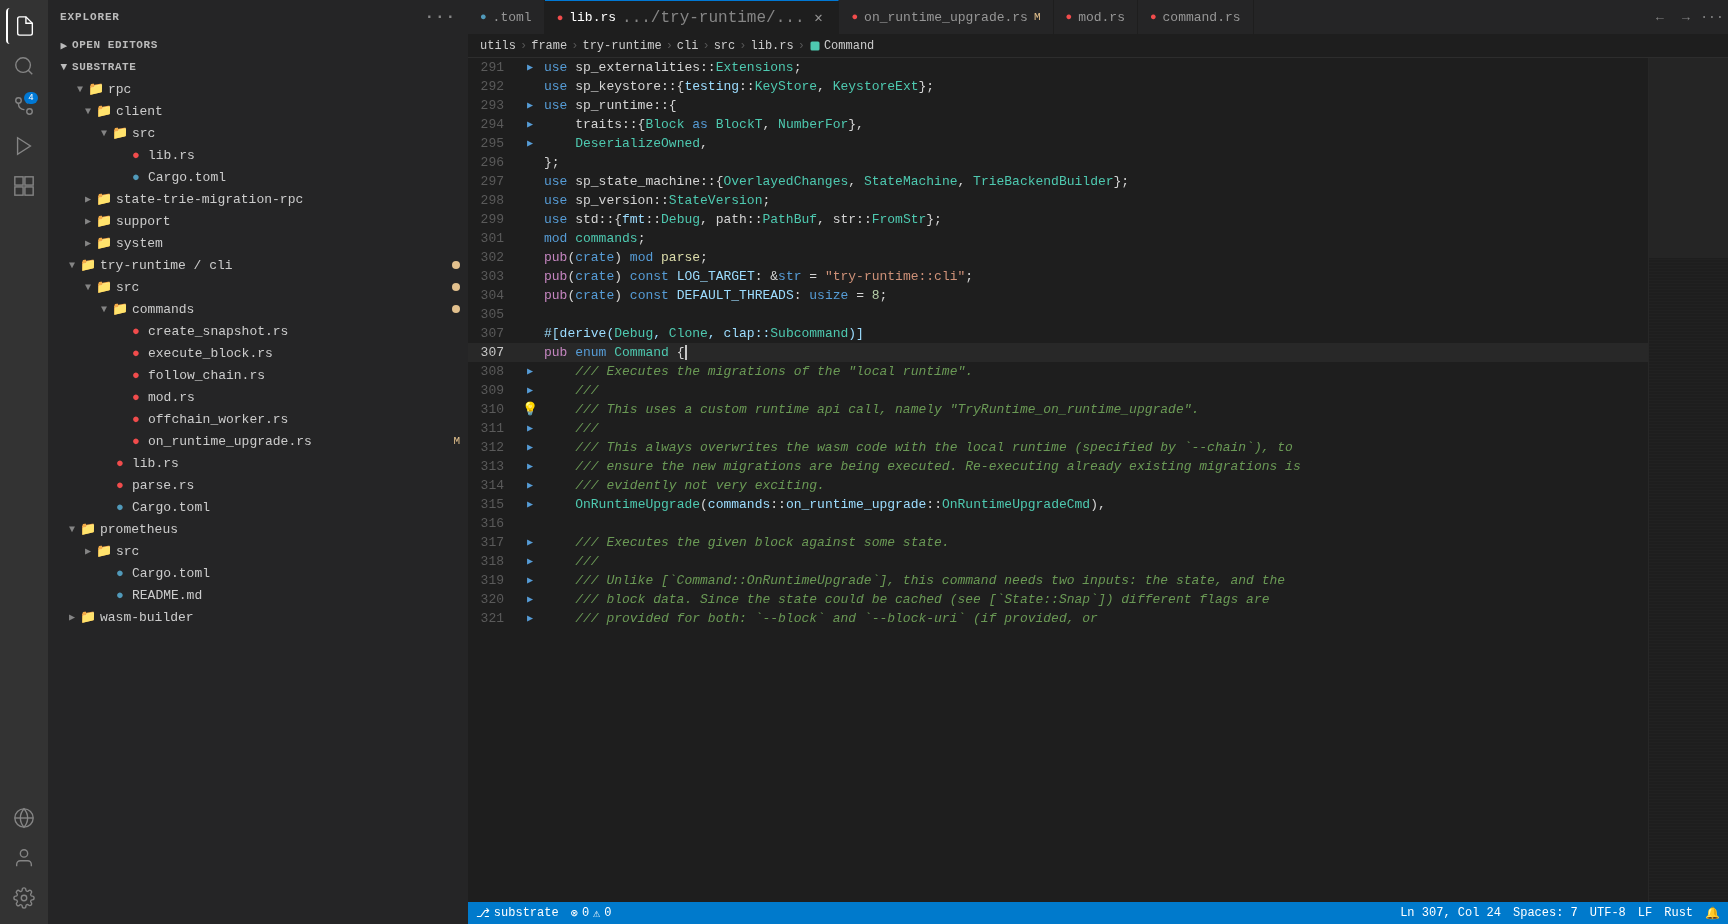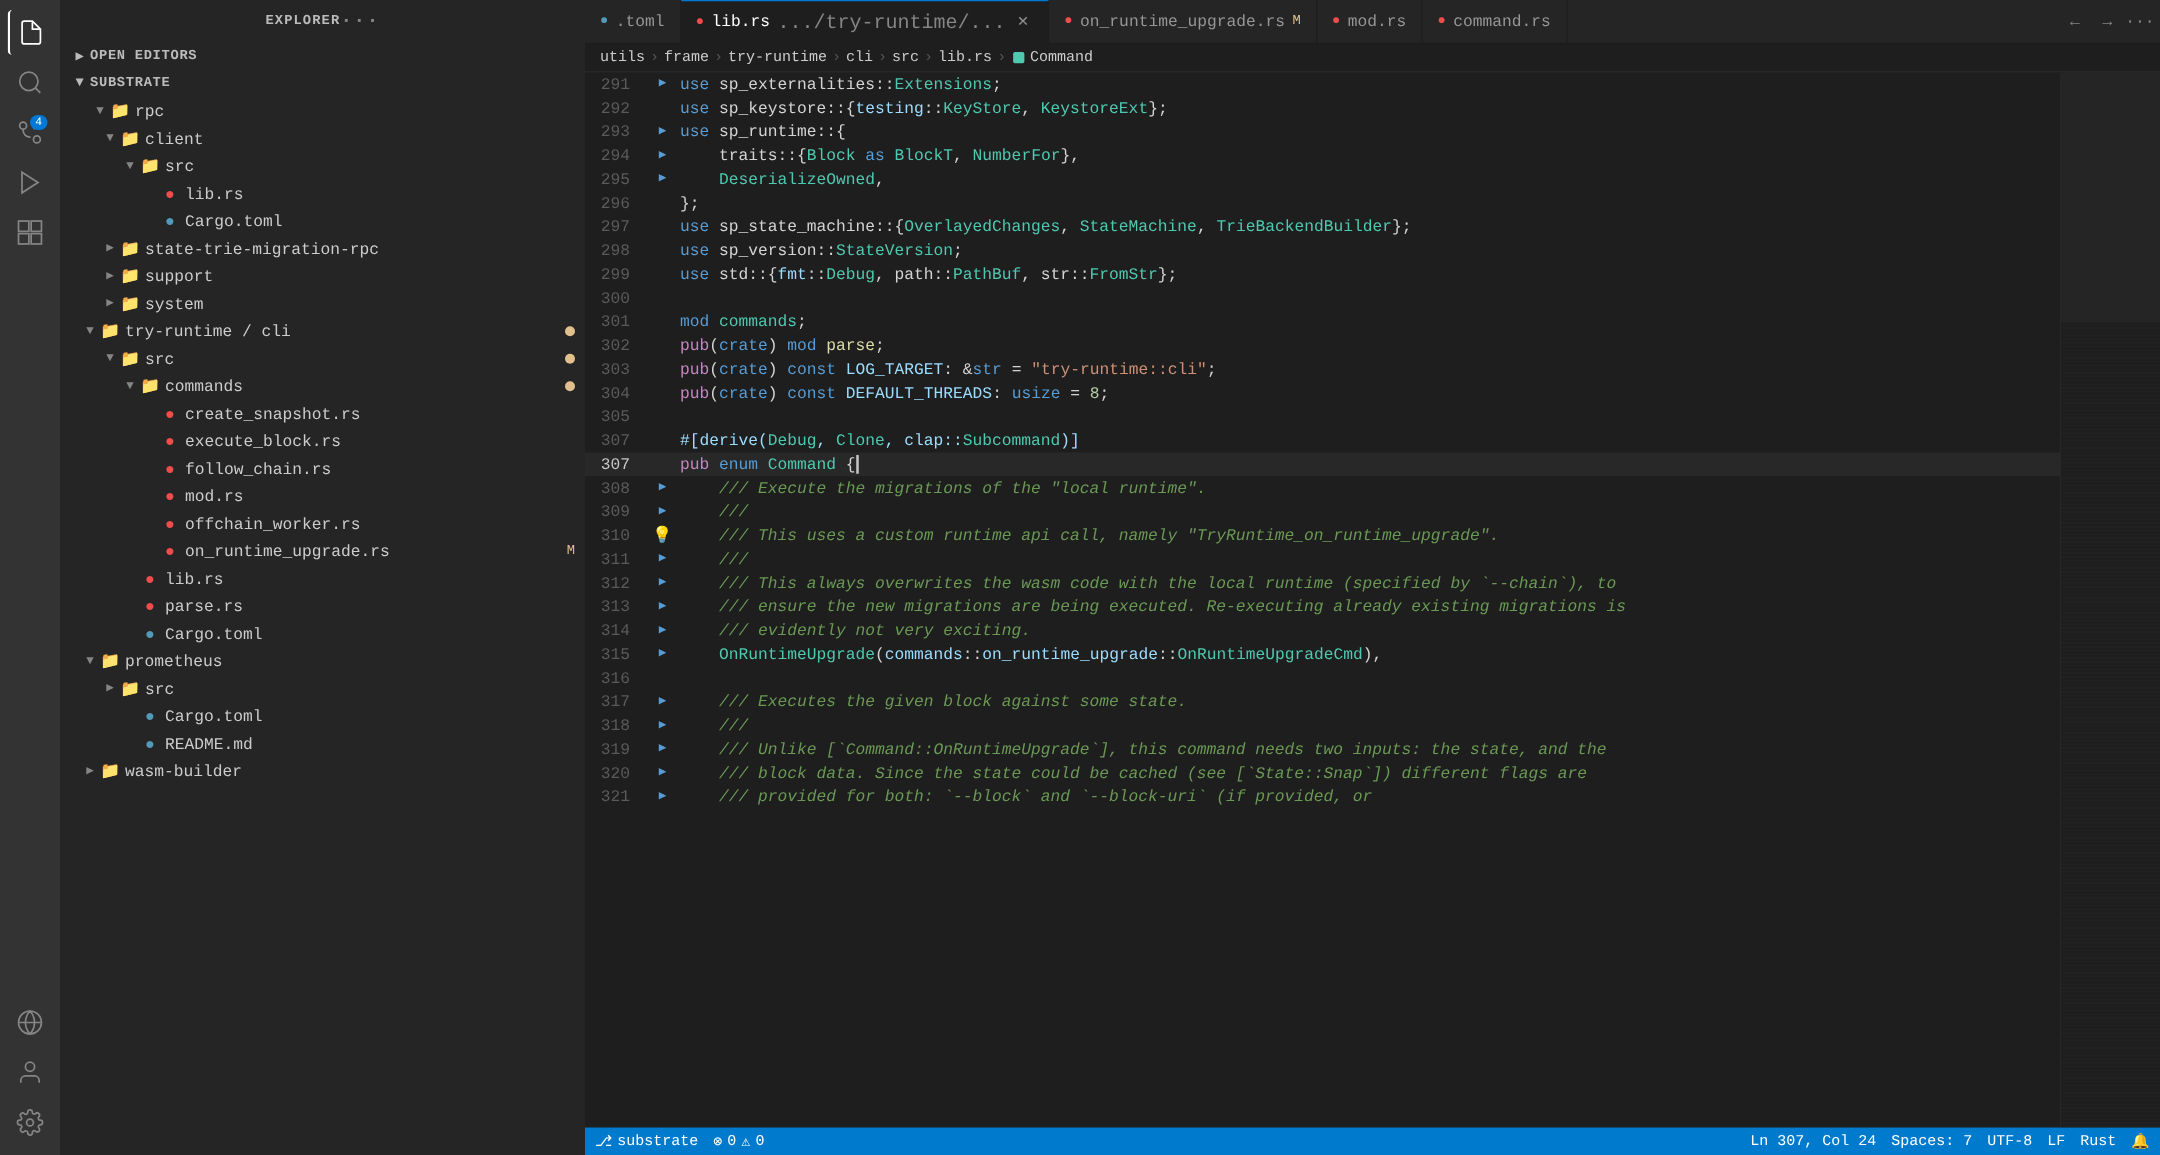--- a/index.html
+++ b/index.html
@@ -68,21 +68,21 @@
     }
     .sidebar-header {
       padding: 8px 12px;
       font-size: 11px;
       font-weight: 700;
       letter-spacing: 0.08em;
       color: #bbbbbb;
       text-transform: uppercase;
       display: flex;
       align-items: center;
-      justify-content: center;
+      justify-content: space-between;
     }
     .sidebar-header .dots {
       color: #858585;
       cursor: pointer;
       font-size: 16px;
     }
     .sidebar-tree {
       flex: 1;
       overflow-y: auto;
       overflow-x: hidden;
@@ -735,25 +735,20 @@
         <span class="line-gutter"></span>
         <span class="line-content"><span class="kw">use</span> sp_version::<span class="type">StateVersion</span>;</span>
       </div>
 
       <div class="code-line">
         <span class="line-num">299</span>
         <span class="line-gutter"></span>
         <span class="line-content"><span class="kw">use</span> std::{<span class="attr">fmt</span>::<span class="type">Debug</span>, path::<span class="type">PathBuf</span>, str::<span class="type">FromStr</span>};</span>
       </div>
 
-      <div class="code-line">
-        <span class="line-num">300</span>
-        <span class="line-gutter"></span>
-        <span class="line-content"></span>
-      </div>
 
       <div class="code-line">
         <span class="line-num">301</span>
         <span class="line-gutter"></span>
         <span class="line-content"><span class="kw">mod</span> <span class="mod-color">commands</span>;</span>
       </div>
 
       <div class="code-line">
         <span class="line-num">302</span>
         <span class="line-gutter"></span>
@@ -790,21 +785,21 @@
         <span class="line-num">307</span>
         <span class="line-gutter"></span>
         <span class="line-content"><span class="kw2">pub</span> <span class="kw">enum</span> <span class="type">Command</span> {<span style="border-left:2px solid #c6c6c6; margin-left:1px"></span></span>
       </div>
 
       <div class="code-line">
         <span class="line-num">308</span>
         <span class="line-gutter">
             <span style="color:#569cd6;font-size:10px">▶</span>
           </span>
-        <span class="line-content"><span class="comment">    /// Execute the migrations of the "local runtime".</span></span>
+        <span class="line-content"><span class="comment">    /// Executes the migrations of the "local runtime".</span></span>
       </div>
 
       <div class="code-line">
         <span class="line-num">309</span>
         <span class="line-gutter">
             <span style="color:#569cd6;font-size:10px">▶</span>
           </span>
         <span class="line-content"><span class="comment">    ///</span></span>
       </div>
 

